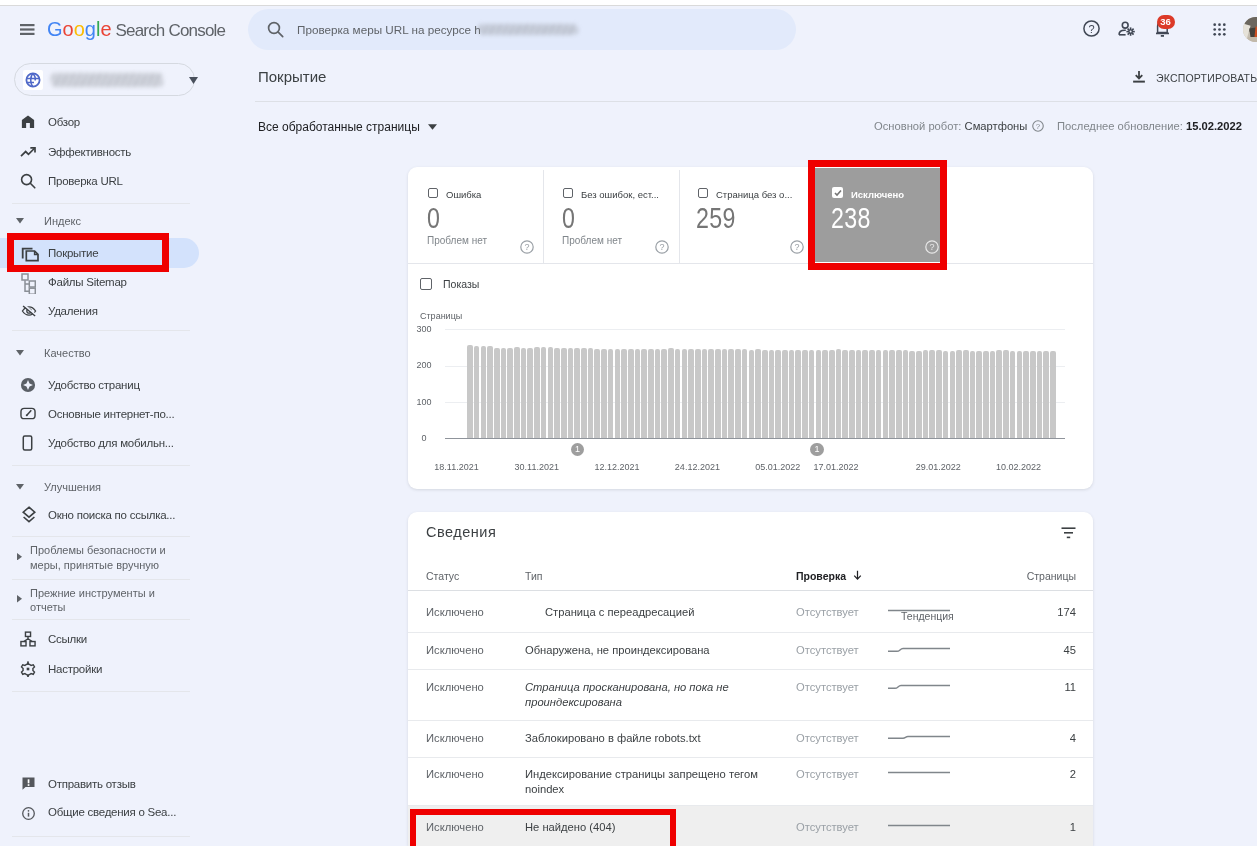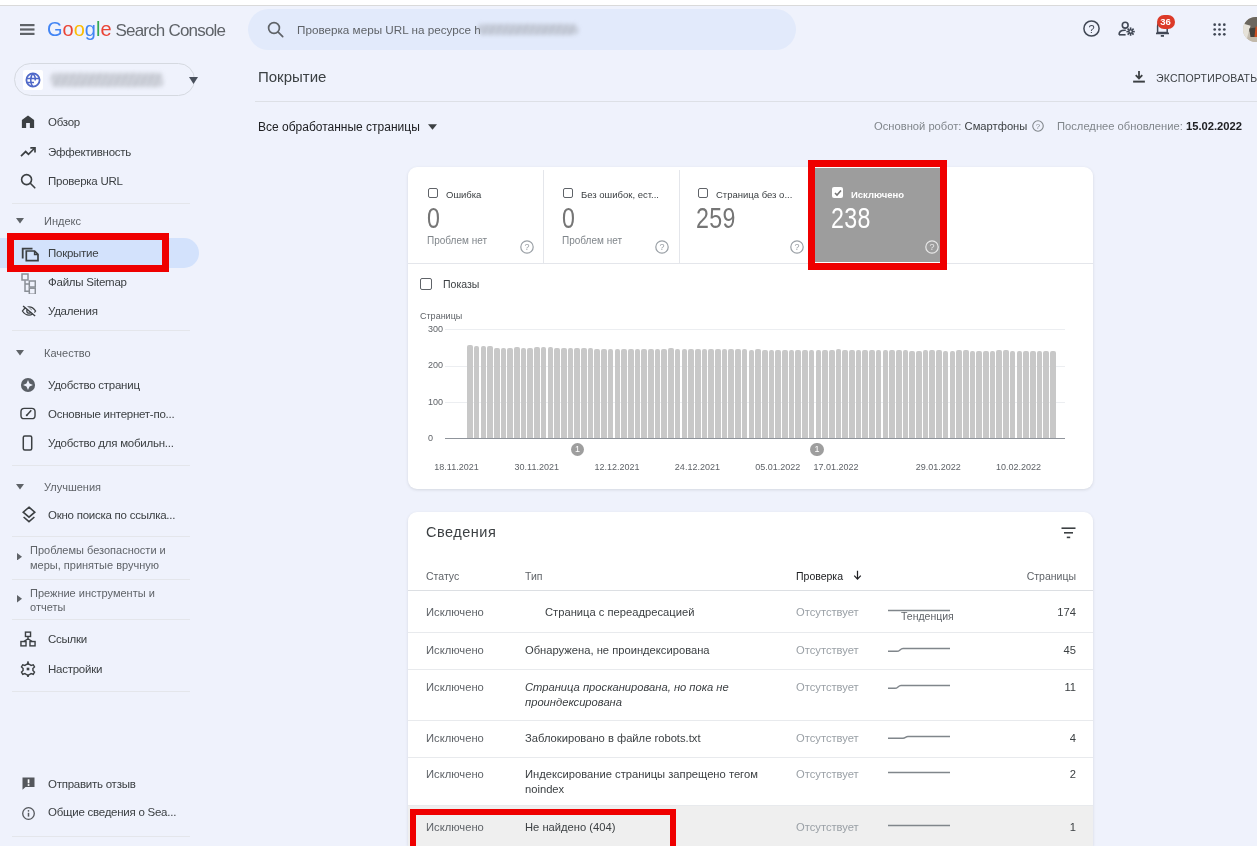--- a/index.html
+++ b/index.html
@@ -17,21 +17,21 @@
   .cblb { font-size:9.5px; color:#3c4043; }
   .cbx { position:absolute; width:10.5px; height:10.5px; border:1.6px solid #5f6368; border-radius:2px; }
   .qm { position:absolute; }
   .thdr { font-size:10.5px; color:#5f6368; }
   .cell { font-size:11.2px; }
   .st { color:#5f6368; }
   .ty { color:#3c4043; }
   .ab { color:#9aa0a6; }
   .pg { color:#3c4043; text-align:right; width:100px; }
   .dlab { position:absolute; font-size:9px; color:#5f6368; transform:translateX(-50%); white-space:nowrap; top:461.5px; }
-  .ylab { position:absolute; font-size:9px; color:#5f6368; text-align:left; width:32px; left:428px; white-space:nowrap;}
+  .ylab { position:absolute; font-size:9px; color:#5f6368; text-align:center; width:32px; left:408px; white-space:nowrap;}
 </style>
 </head>
 <body>
 <div class="abs" style="left:0;top:6px;width:1257px;height:840px;background:#eff2fc;"></div>
 
 <svg class="abs" style="left:20px;top:24px" width="14.5" height="11" viewBox="0 0 14.5 11">
   <g fill="#5f6368">
       <rect x="0" y="0" width="14.5" height="2.2"></rect>
       <rect x="0" y="4.4" width="14.5" height="2.2"></rect>
       <rect x="0" y="8.8" width="14.5" height="2.2"></rect>
@@ -427,21 +427,21 @@
 <div class="abs ct" style="left:426px;top:524px;font-size:14.5px;letter-spacing:.5px;color:#3c4043;">Сведения</div>
 <svg class="abs" style="left:1061px;top:527px" width="15" height="12" viewBox="0 0 15 12">
   <g stroke="#3c4043" stroke-width="1.6">
       <line x1="0.5" y1="1.2" x2="14.5" y2="1.2"></line>
       <line x1="3" y1="5.8" x2="12" y2="5.8"></line>
       <line x1="5.8" y1="10.4" x2="9.2" y2="10.4"></line>
     </g>
 </svg>
 <div class="abs ct thdr" style="left:426px;top:570px;">Статус</div>
 <div class="abs ct thdr" style="left:525px;top:570px;">Тип</div>
-<div class="abs ct thdr" style="left:796px;top:570px;color:#202124;font-weight:normal;">Проверка</div>
+<div class="abs ct thdr" style="left:796px;top:570px;color:#202124;font-weight:bold;">Проверка</div>
 <svg class="abs" style="left:853px;top:570px" width="9" height="10.5" viewBox="0 0 11 12">
     <path d="M5.5 0.5 L5.5 10 M1.5 6.5 L5.5 10.8 L9.5 6.5" stroke="#202124" stroke-width="1.5" fill="none"></path>
   </svg>
 <div class="abs ct thdr" style="left:901px;top:570px;margin-top:40px;">Тенденция</div>
 <div class="abs thdr" style="left:976px;top:570px;width:100px;text-align:right;">Страницы</div>
 <div class="sep" style="left:408px;top:590px;width:685px;background:#dcdfe3;"></div>
 <div class="abs" style="left:408px;top:805.5px;width:685px;height:40.5px;background:#efefef;"></div>
 <div class="abs ct cell st" style="left:426px;top:606px;">Исключено</div>
 <div class="abs ct cell ty" style="left:525px;top:606px;margin-left:20px;">Страница с переадресацией</div>
 <div class="abs ct cell ab" style="left:796px;top:606px;">Отсутствует</div>

